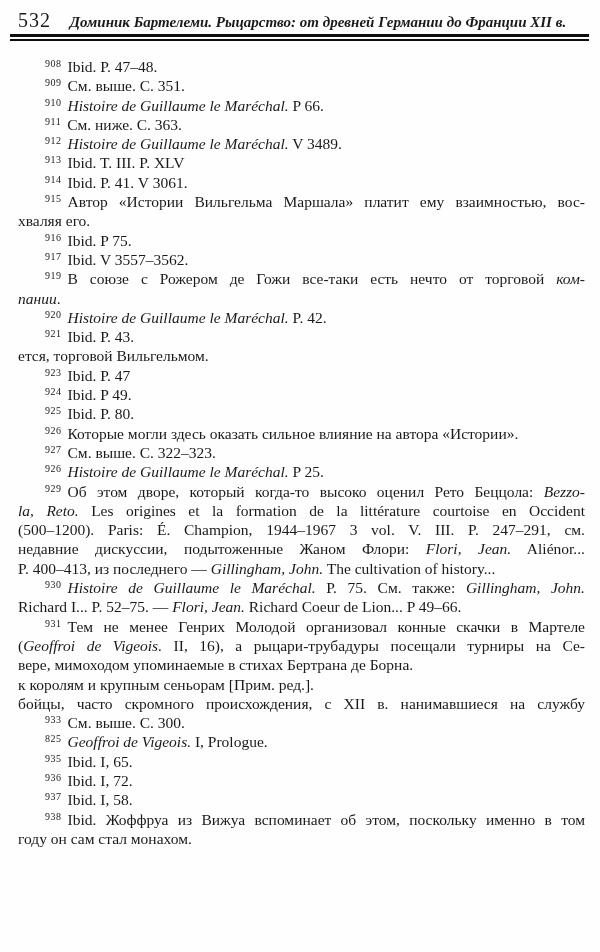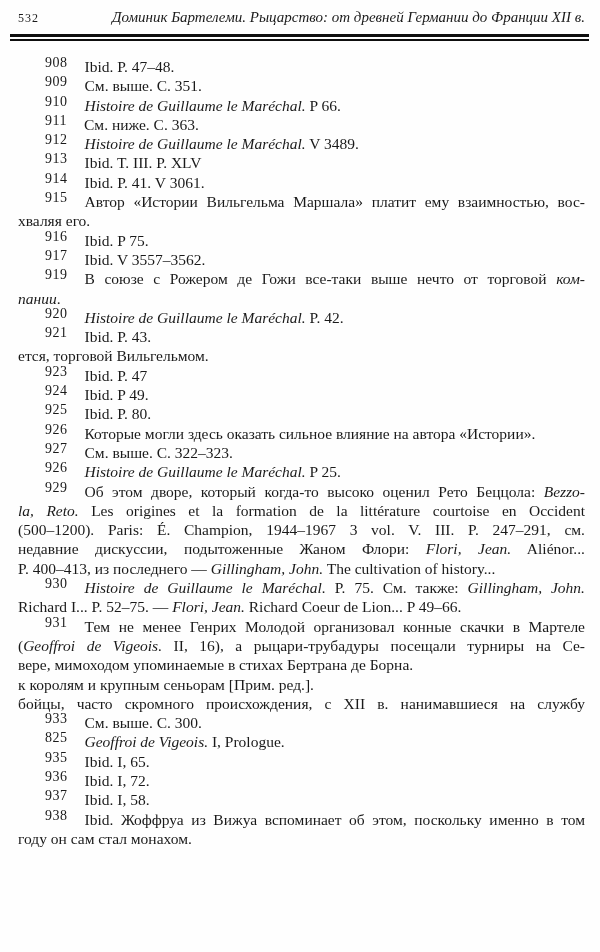--- a/index.html
+++ b/index.html
@@ -13,29 +13,29 @@
     padding: 9px 15px 0 18px;
     overflow: hidden;
     position: relative;
   }
   .header {
     display: flex;
     align-items: baseline;
     height: 23px;
   }
   .pagenum {
-    font-size: 12px;
+    font-size: 20px;
     letter-spacing: 1px;
     flex: 0 0 auto;
   }
   .running-title {
     flex: 1 1 auto;
-    text-align: right;
+    text-align: center;
     font-size: 15px;
-    font-weight: normal;
+    font-weight: bold;
     font-style: italic;
     white-space: nowrap;
   }
   .rule {
     margin: 2px -4px 0 -8px;
     height: 2px;
     border-top: 3px solid #0e0e0e;
     border-bottom: 2px solid #0e0e0e;
   }
   .footnotes {
@@ -43,24 +43,24 @@
     font-size: 15.5px;
     line-height: 19.3px;
   }
   .line {
     text-align: justify;
     text-align-last: justify;
   }
   .line.last { text-align-last: left; }
   .line.first { padding-left: 27px; }
   .fn-num {
-    font-size: 14px;
+    font-size: 10px;
     line-height: 0;
     vertical-align: 5px;
-    margin-right: 17px;
+    margin-right: 6px;
     letter-spacing: 0.5px;
     font-style: normal;
   }
   i { font-style: italic; }
 </style>
 </head>
 <body>
 
 <div class="page">
   <div class="header">
@@ -73,21 +73,21 @@
       <div class="line first last"><sup class="fn-num">909</sup><span>См. выше. С. 351.</span></div>
       <div class="line first last"><sup class="fn-num">910</sup><i>Histoire de Guillaume le Maréchal.</i><span> P 66.</span></div>
       <div class="line first last"><sup class="fn-num">911</sup><span>См. ниже. С. 363.</span></div>
       <div class="line first last"><sup class="fn-num">912</sup><i>Histoire de Guillaume le Maréchal.</i><span> V 3489.</span></div>
       <div class="line first last"><sup class="fn-num">913</sup><span>Ibid. T. III. P. XLV</span></div>
       <div class="line first last"><sup class="fn-num">914</sup><span>Ibid. P. 41. V 3061.</span></div>
       <div class="line first"><sup class="fn-num">915</sup><span>Автор «Истории Вильгельма Маршала» платит ему взаимностью, вос-</span></div>
       <div class="line last"><span>хваляя его.</span></div>
       <div class="line first last"><sup class="fn-num">916</sup><span>Ibid. P 75.</span></div>
       <div class="line first last"><sup class="fn-num">917</sup><span>Ibid. V 3557–3562.</span></div>
-      <div class="line first"><sup class="fn-num">919</sup><span>В союзе с Рожером де Гожи все-таки выше нечто от торговой </span><i>ком-</i></div>
+      <div class="line first"><sup class="fn-num">919</sup><span>В союзе с Рожером де Гожи все-таки есть нечто от торговой </span><i>ком-</i></div>
       <div class="line last"><i>пании</i><span>.</span></div>
       <div class="line first last"><sup class="fn-num">920</sup><i>Histoire de Guillaume le Maréchal.</i><span> P. 42.</span></div>
       <div class="line first last"><sup class="fn-num">921</sup><span>Ibid. P. 43.</span></div>
       <div class="line last"><span>ется, торговой Вильгельмом.</span></div>
       <div class="line first last"><sup class="fn-num">923</sup><span>Ibid. P. 47</span></div>
       <div class="line first last"><sup class="fn-num">924</sup><span>Ibid. P 49.</span></div>
       <div class="line first last"><sup class="fn-num">925</sup><span>Ibid. P. 80.</span></div>
       <div class="line first last"><sup class="fn-num">926</sup><span>Которые могли здесь оказать сильное влияние на автора «Истории».</span></div>
       <div class="line first last"><sup class="fn-num">927</sup><span>См. выше. С. 322–323.</span></div>
       <div class="line first last"><sup class="fn-num">926</sup><i>Histoire de Guillaume le Maréchal.</i><span> P 25.</span></div>

